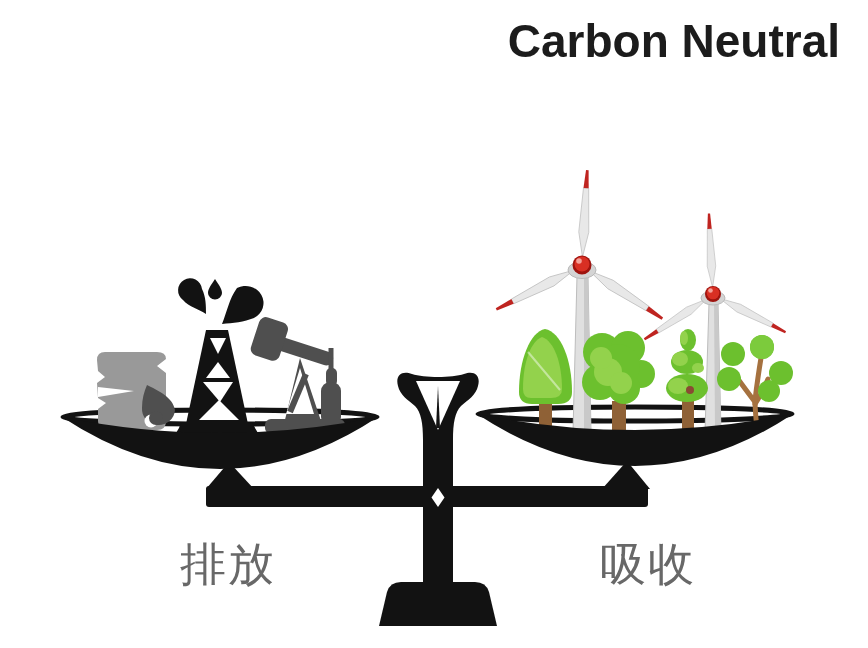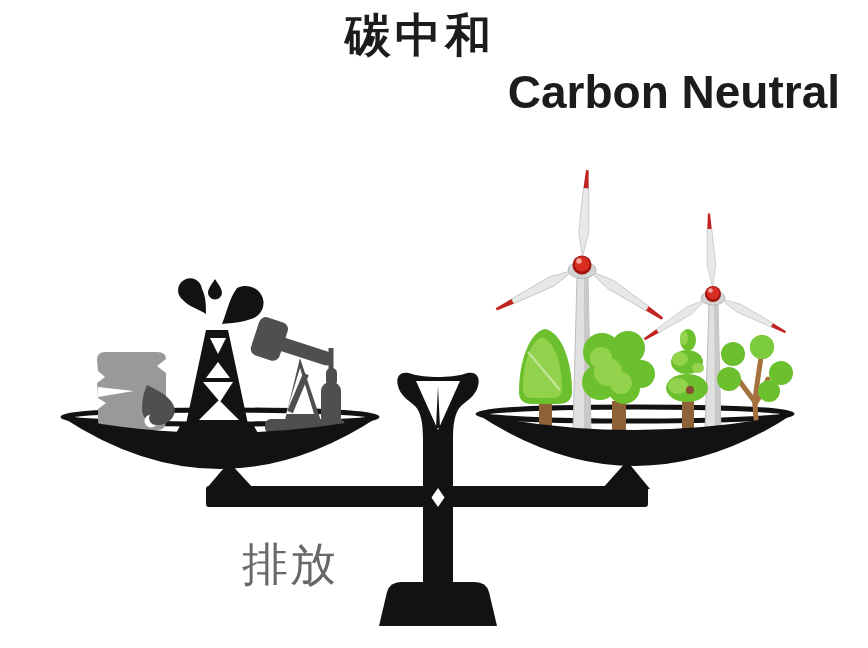--- a/index.html
+++ b/index.html
@@ -15,34 +15,33 @@
     position:absolute;left:0;top:10px;width:840px;
     text-align:center;color:#1c1c1c;line-height:1.1;
   }
   .title-zh{
     font-size:46px;font-weight:600;letter-spacing:4px;
   }
   .title-en{
     font-size:46px;font-weight:700;letter-spacing:0px;margin-top:6px;text-align:right;
   }
   .pan-label{
-    position:absolute;top:534px;width:220px;text-align:right;
+    position:absolute;top:534px;width:220px;text-align:center;
     font-size:46px;font-weight:500;color:#686868;letter-spacing:2px;
   }
   .pan-label.left{left:118px;}
   .pan-label.right{left:538px;}
   svg{position:absolute;left:0;top:0;}
 </style>
 </head>
 <body>
 
 <div class="stage">
 
   <div class="titles">
-    <div class="title-zh">碳中和</div>
     <div class="title-en">Carbon Neutral</div>
   </div>
 
   <svg width="868" height="648" viewBox="0 0 868 648">
     <defs>
       <g id="blade">
         <polygon points="0,-9 -5,-34 -2.6,-78 2.6,-78 5,-34" fill="#e8e8e8" stroke="#c0c0c0" stroke-width="0.8"></polygon>
         <polygon points="-2.6,-78 2.6,-78 1.6,-96 -1,-96" fill="#bf2420"></polygon>
       </g>
     </defs>
@@ -189,14 +188,15 @@
                C476,395 468,400 461,406 C455,412 453,423 453,440 L453,586 L423,586 L423,440
                C423,423 421,412 415,406 C408,400 400,395 398,386 Z" fill="#121212"></path>
       <polygon points="416,381 460,381 438,430" fill="#ffffff"></polygon>
       <polygon points="436,428 440,428 438,386" fill="#121212"></polygon>
       <path d="M401,582 L475,582 Q486,582 489,592 L497,626 L379,626 L387,592 Q390,582 401,582 Z" fill="#121212"></path>
       <polygon points="438,488 444.5,497.5 438,507 431.5,497.5" fill="#ffffff"></polygon>
     </g>
   </svg>
 
   <div class="pan-label left">排放</div>
+  <div class="pan-label right">吸收</div>
 
 </div>
 
 </body></html>

